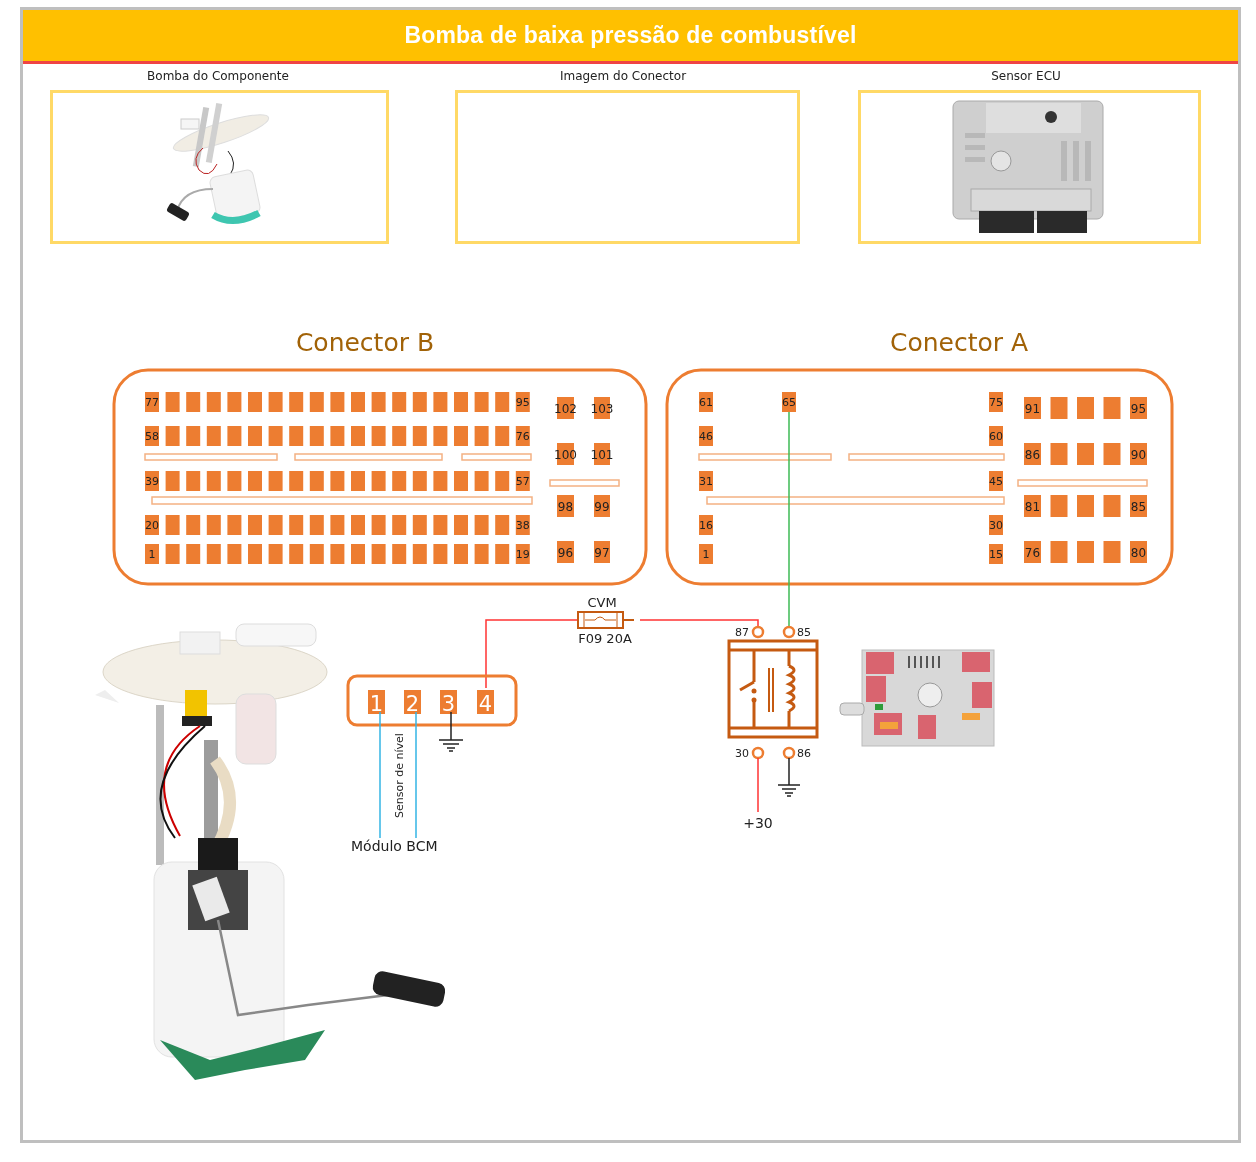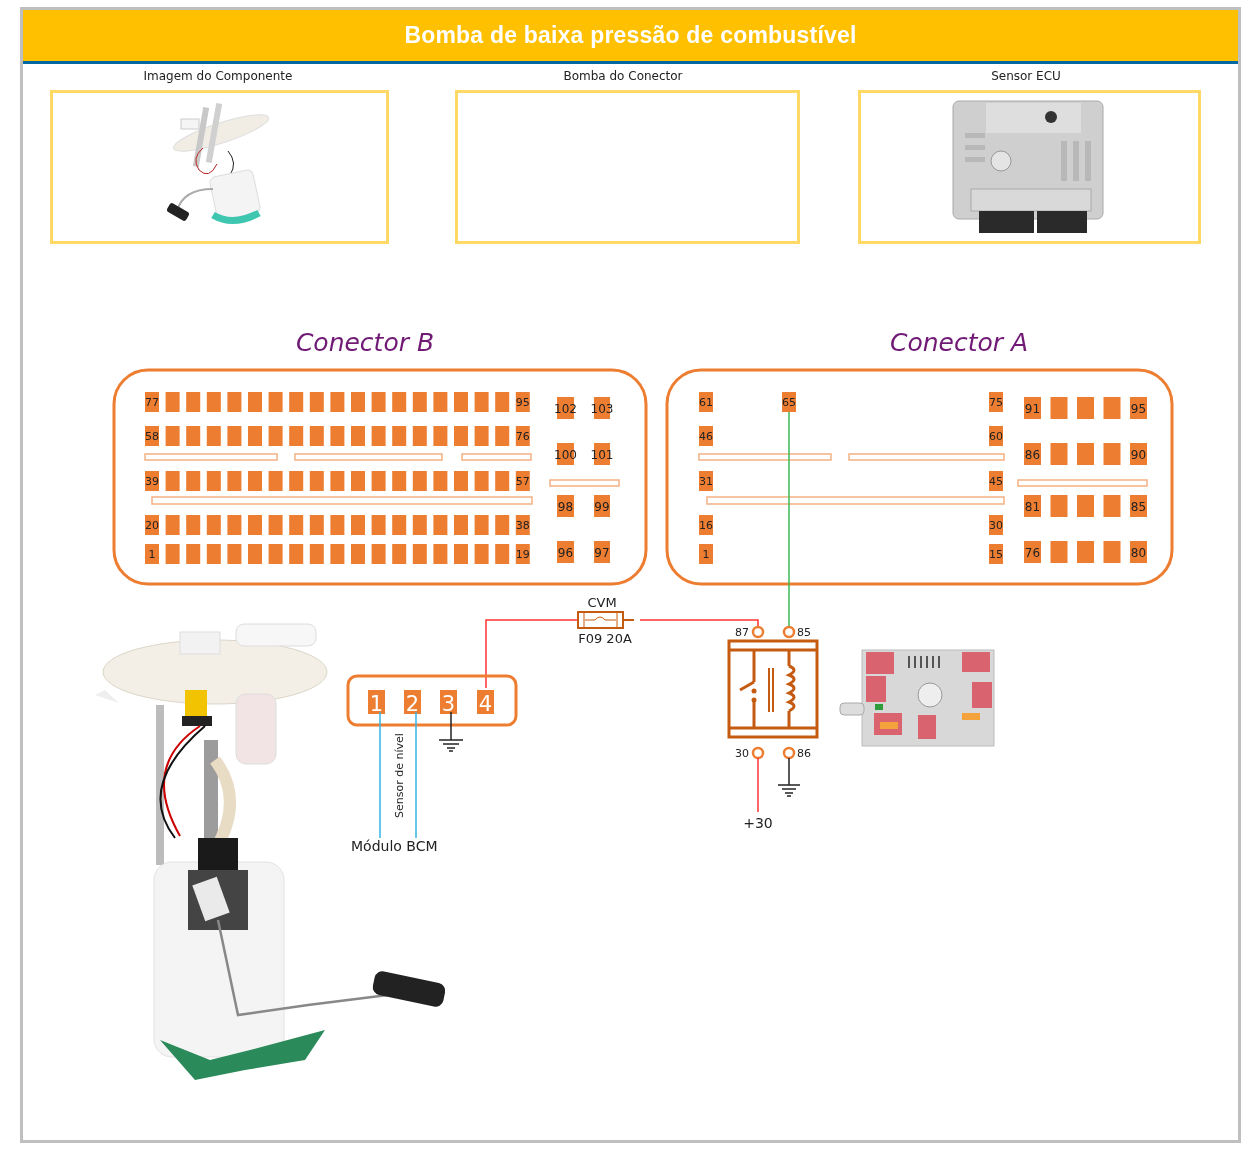--- a/index.html
+++ b/index.html
@@ -1,57 +1,57 @@
 <!DOCTYPE html>
 <html><head>
 <meta charset="utf-8">
 <style>
   html, body { margin: 0; padding: 0; background: #ffffff; }
   body { width: 1256px; height: 1162px; position: relative; overflow: hidden;
          font-family: "DejaVu Sans", "Liberation Sans", sans-serif; }
   .frame { position: absolute; left: 20px; top: 7px; width: 1215px; height: 1130px;
            border: 3px solid #bfbfbf; box-sizing: content-box; }
   .header { position: absolute; left: 23px; top: 10px; width: 1215px; height: 51px;
-            background: #ffc000; border-bottom: 3px solid #0369a1; display: flex;
+            background: #ffc000; border-bottom: 3px solid #ef4444; display: flex;
             align-items: center; justify-content: center; }
   .header h1 { margin: 0; color: #ffffff; font-size: 23px; font-weight: bold;
                font-family: "Liberation Sans", sans-serif; letter-spacing: 0.2px; }
   .img-label { position: absolute; top: 69px; font-size: 12px; color: #222;
                font-family: "DejaVu Sans", sans-serif; text-align: center; width: 340px; }
   .img-box { position: absolute; top: 90px; height: 154px; border: 3px solid #ffd966;
              background: #fff; box-sizing: border-box; }
-  .conn-title { position: absolute; top: 328px; font-size: 25px; color: #701a75;
-                font-family: "DejaVu Sans", sans-serif; text-align: center; width: 300px; font-style: italic; }
+  .conn-title { position: absolute; top: 328px; font-size: 25px; color: #a16207;
+                font-family: "DejaVu Sans", sans-serif; text-align: center; width: 300px; }
   svg text { font-family: "DejaVu Sans", sans-serif; }
 </style>
 </head>
 <body>
 
 <div class="frame"></div>
 <div class="header">
   <h1>Bomba de baixa pressão de combustível</h1>
 </div>
 
-<div class="img-label" style="left:48px">Imagem do Componente</div>
+<div class="img-label" style="left:48px">Bomba do Componente</div>
 <div class="img-box" style="left:50px; width:339px;">
   <svg width="333" height="148" viewBox="0 0 333 148">
     <ellipse cx="168" cy="40" rx="50" ry="10" fill="#f1ede4" stroke="#ddd" transform="rotate(-18 168 40)"></ellipse>
     <rect x="145" y="14" width="6" height="60" fill="#c8c8c8" transform="rotate(10 148 44)"></rect>
     <rect x="158" y="10" width="6" height="60" fill="#d0d0d0" transform="rotate(10 161 40)"></rect>
     <rect x="128" y="26" width="18" height="10" fill="#f5f5f5" stroke="#ccc"></rect>
     <path d="M150 55 q-12 10 -4 22 q10 10 18 -6" stroke="#b22" fill="none"></path>
     <path d="M175 58 q10 12 2 24" stroke="#222" fill="none"></path>
     <rect x="160" y="80" width="44" height="44" rx="6" fill="#f4f4f4" stroke="#ddd" transform="rotate(-12 182 102)"></rect>
     <path d="M160 122 q20 12 46 -2" stroke="#3ec6b0" stroke-width="7" fill="none"></path>
     <path d="M160 96 q-30 0 -36 22" stroke="#aaa" stroke-width="2" fill="none"></path>
     <rect x="114" y="114" width="22" height="10" rx="3" fill="#222" transform="rotate(30 125 119)"></rect>
   </svg>
 </div>
 
-<div class="img-label" style="left:453px">Bomba do Conector</div>
+<div class="img-label" style="left:453px">Imagem do Conector</div>
 <div class="img-box" style="left:455px; width:345px;"></div>
 
 <div class="img-label" style="left:856px">Sensor ECU</div>
 <div class="img-box" style="left:858px; width:343px;">
   <svg width="337" height="148" viewBox="0 0 337 148">
     <rect x="92" y="8" width="150" height="118" rx="6" fill="#cfcfcf" stroke="#aaa"></rect>
     <rect x="125" y="10" width="95" height="30" fill="#dedede"></rect>
     <circle cx="190" cy="24" r="6" fill="#333"></circle>
     <g fill="#b8b8b8">
       <rect x="104" y="40" width="20" height="5"></rect>

